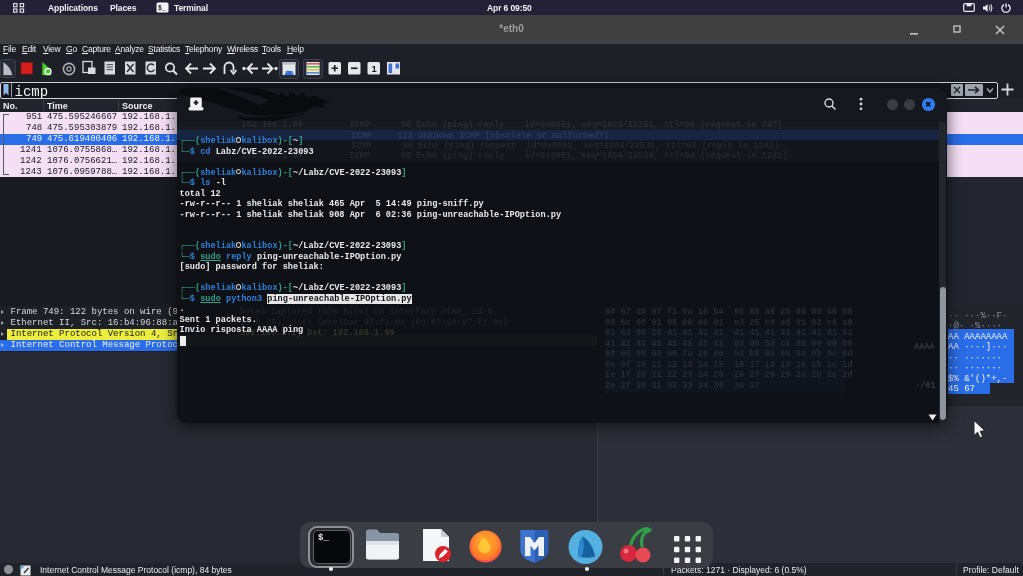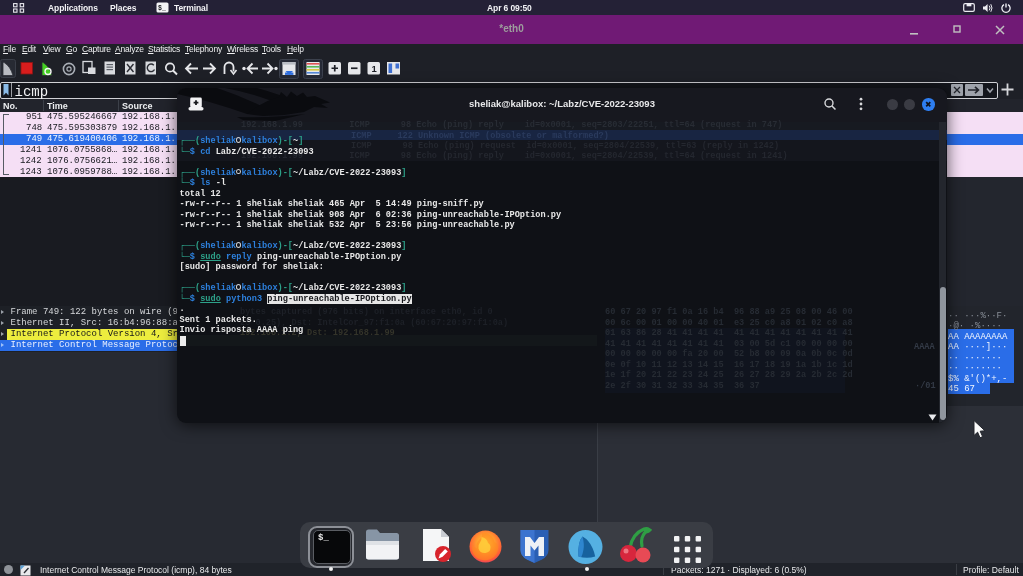--- a/index.html
+++ b/index.html
@@ -2,21 +2,21 @@
 <html><head><meta charset="utf-8">
 <style>
 html,body{margin:0;padding:0;}
 body{width:1023px;height:576px;position:relative;overflow:hidden;background:#262931;font-family:"Liberation Sans",sans-serif;}
 .abs{position:absolute;}
 .mono{font-family:"Liberation Mono",monospace;}
 
 #panel{left:0;top:0;width:1023px;height:15px;background:#242136;color:#fff;}
 #panel .mtxt{font-size:8.5px;font-weight:bold;color:#f2f2f5;letter-spacing:-0.1px;}
 
-#wstitle{left:0;top:15px;width:1023px;height:29px;background:#701a75;}
+#wstitle{left:0;top:15px;width:1023px;height:29px;background:#404040;}
 #wstitle .t{position:absolute;left:0;right:0;top:8px;text-align:center;color:#9d9d9d;font-size:10px;font-weight:bold;}
 
 #menubar{left:0;top:44px;width:1023px;height:13px;background:#1e2027;color:#f0f0f2;font-size:8.5px;letter-spacing:-0.2px;}
 #menubar span{position:absolute;top:0;}
 
 #toolbar{left:0;top:57px;width:1023px;height:23px;background:#1e2027;border-bottom:1px solid #15161b;}
 
 #filterbar{left:0;top:80px;width:1023px;height:19px;background:#1e2027;}
 #filterfield{position:absolute;left:0px;top:1.5px;width:996px;height:15px;background:#14161c;border:1px solid #d0d1d5;border-radius:2px;}
 
@@ -337,21 +337,20 @@
         <path d="M70 26 Q88 12 102 9 L104 4 L110 9 L114 3.5 L120 8 L126 4.5 L130 9 L138 8 L153 14.5 L144 16 L151 20 L137 19 L127 24 L107 27 L86 28 Z"></path>
         <path d="M60 29 Q100 30 128 26 L98 33 L66 32 Z"></path>
       </g>
     </svg>
     
     <svg class="abs" style="left:11px;top:9px" width="16" height="15" viewBox="0 0 16 15">
       <rect x="2.2" y="0.5" width="11.6" height="10" rx="1.4" fill="#f2f2f4"></rect>
       <rect x="0.5" y="10" width="15" height="3.4" rx="1.6" fill="#f2f2f4"></rect>
       <path d="M8 3.2 L8 8 M5.6 5.6 L10.4 5.6" stroke="#17181d" stroke-width="1.8"></path>
     </svg>
-    <div class="abs" style="left:0;right:0;top:10px;text-align:center;font-size:9.5px;font-weight:bold;color:#e8e8ea;">sheliak@kalibox: ~/Labz/CVE-2022-23093</div>
     <svg class="abs" style="left:646px;top:9px" width="14" height="14" viewBox="0 0 14 14">
       <circle cx="6" cy="6" r="4" fill="none" stroke="#d8d9dc" stroke-width="1.4"></circle>
       <path d="M9 9 L12.5 12.5" stroke="#d8d9dc" stroke-width="1.5"></path>
     </svg>
     <g></g>
     <svg class="abs" style="left:682px;top:9px" width="4" height="14" viewBox="0 0 4 14">
       <circle cx="2" cy="2.2" r="1.4" fill="#d8d9dc"></circle>
         <circle cx="2" cy="7" r="1.4" fill="#d8d9dc"></circle>
         <circle cx="2" cy="11.8" r="1.4" fill="#d8d9dc"></circle>
     </svg>
@@ -389,21 +388,20 @@
     <div class="faint" style="left:737px;top:220px;color:#333a46">AAAA</div>
     <div class="faint" style="left:738px;top:258.5px;color:#333a46">·/01</div>
 
     <div class="tl" style="top:14px"><span class="tg">┌──(</span><span class="tb">sheliak<span class="kk"></span>kalibox</span><span class="tg">)-[</span><span class="tw">~</span><span class="tg">]</span></div>
     <div class="tl" style="top:24.5px"><span class="tg">└─</span><span class="tb">$</span> <span class="tb">cd</span> <span class="tw">Labz/CVE-2022-23093</span></div>
     <div class="tl" style="top:45.5px"><span class="tg">┌──(</span><span class="tb">sheliak<span class="kk"></span>kalibox</span><span class="tg">)-[</span><span class="tw">~/Labz/CVE-2022-23093</span><span class="tg">]</span></div>
     <div class="tl" style="top:56px"><span class="tg">└─</span><span class="tb">$</span> <span class="tb">ls</span> <span class="tw">-l</span></div>
     <div class="tl" style="top:66.5px">total 12</div>
     <div class="tl" style="top:77px">-rw-r--r-- 1 sheliak sheliak 465 Apr  5 14:49 ping-sniff.py</div>
     <div class="tl" style="top:87.5px">-rw-r--r-- 1 sheliak sheliak 908 Apr  6 02:36 ping-unreachable-IPOption.py</div>
-    <div class="tl" style="top:98px">-rw-r--r-- 1 sheliak sheliak 532 Apr  5 23:56 ping-unreachable.py</div>
     <div class="tl" style="top:119px"><span class="tg">┌──(</span><span class="tb">sheliak<span class="kk"></span>kalibox</span><span class="tg">)-[</span><span class="tw">~/Labz/CVE-2022-23093</span><span class="tg">]</span></div>
     <div class="tl" style="top:129.5px"><span class="tg">└─</span><span class="tb">$</span> <span class="tg tu">sudo</span> <span class="tb">reply</span> <span class="tw">ping-unreachable-IPOption.py</span></div>
     <div class="tl" style="top:140px">[sudo] password for sheliak:</div>
     <div class="tl" style="top:161px"><span class="tg">┌──(</span><span class="tb">sheliak<span class="kk"></span>kalibox</span><span class="tg">)-[</span><span class="tw">~/Labz/CVE-2022-23093</span><span class="tg">]</span></div>
     <div class="tl" style="top:171.5px"><span class="tg">└─</span><span class="tb">$</span> <span class="tg tu">sudo</span> <span class="tb">python3</span> <span style="background:#e6e6e6;color:#15161a">ping-unreachable-IPOption.py</span></div>
     <div class="tl" style="top:182px">.</div>
     <div class="tl" style="top:192.5px">Sent 1 packets.</div>
     <div class="tl" style="top:203px">Invio risposta AAAA ping</div>
     <div class="abs" style="left:2.5px;top:213.5px;width:6px;height:10.5px;background:#ececec"></div>
   </div>

